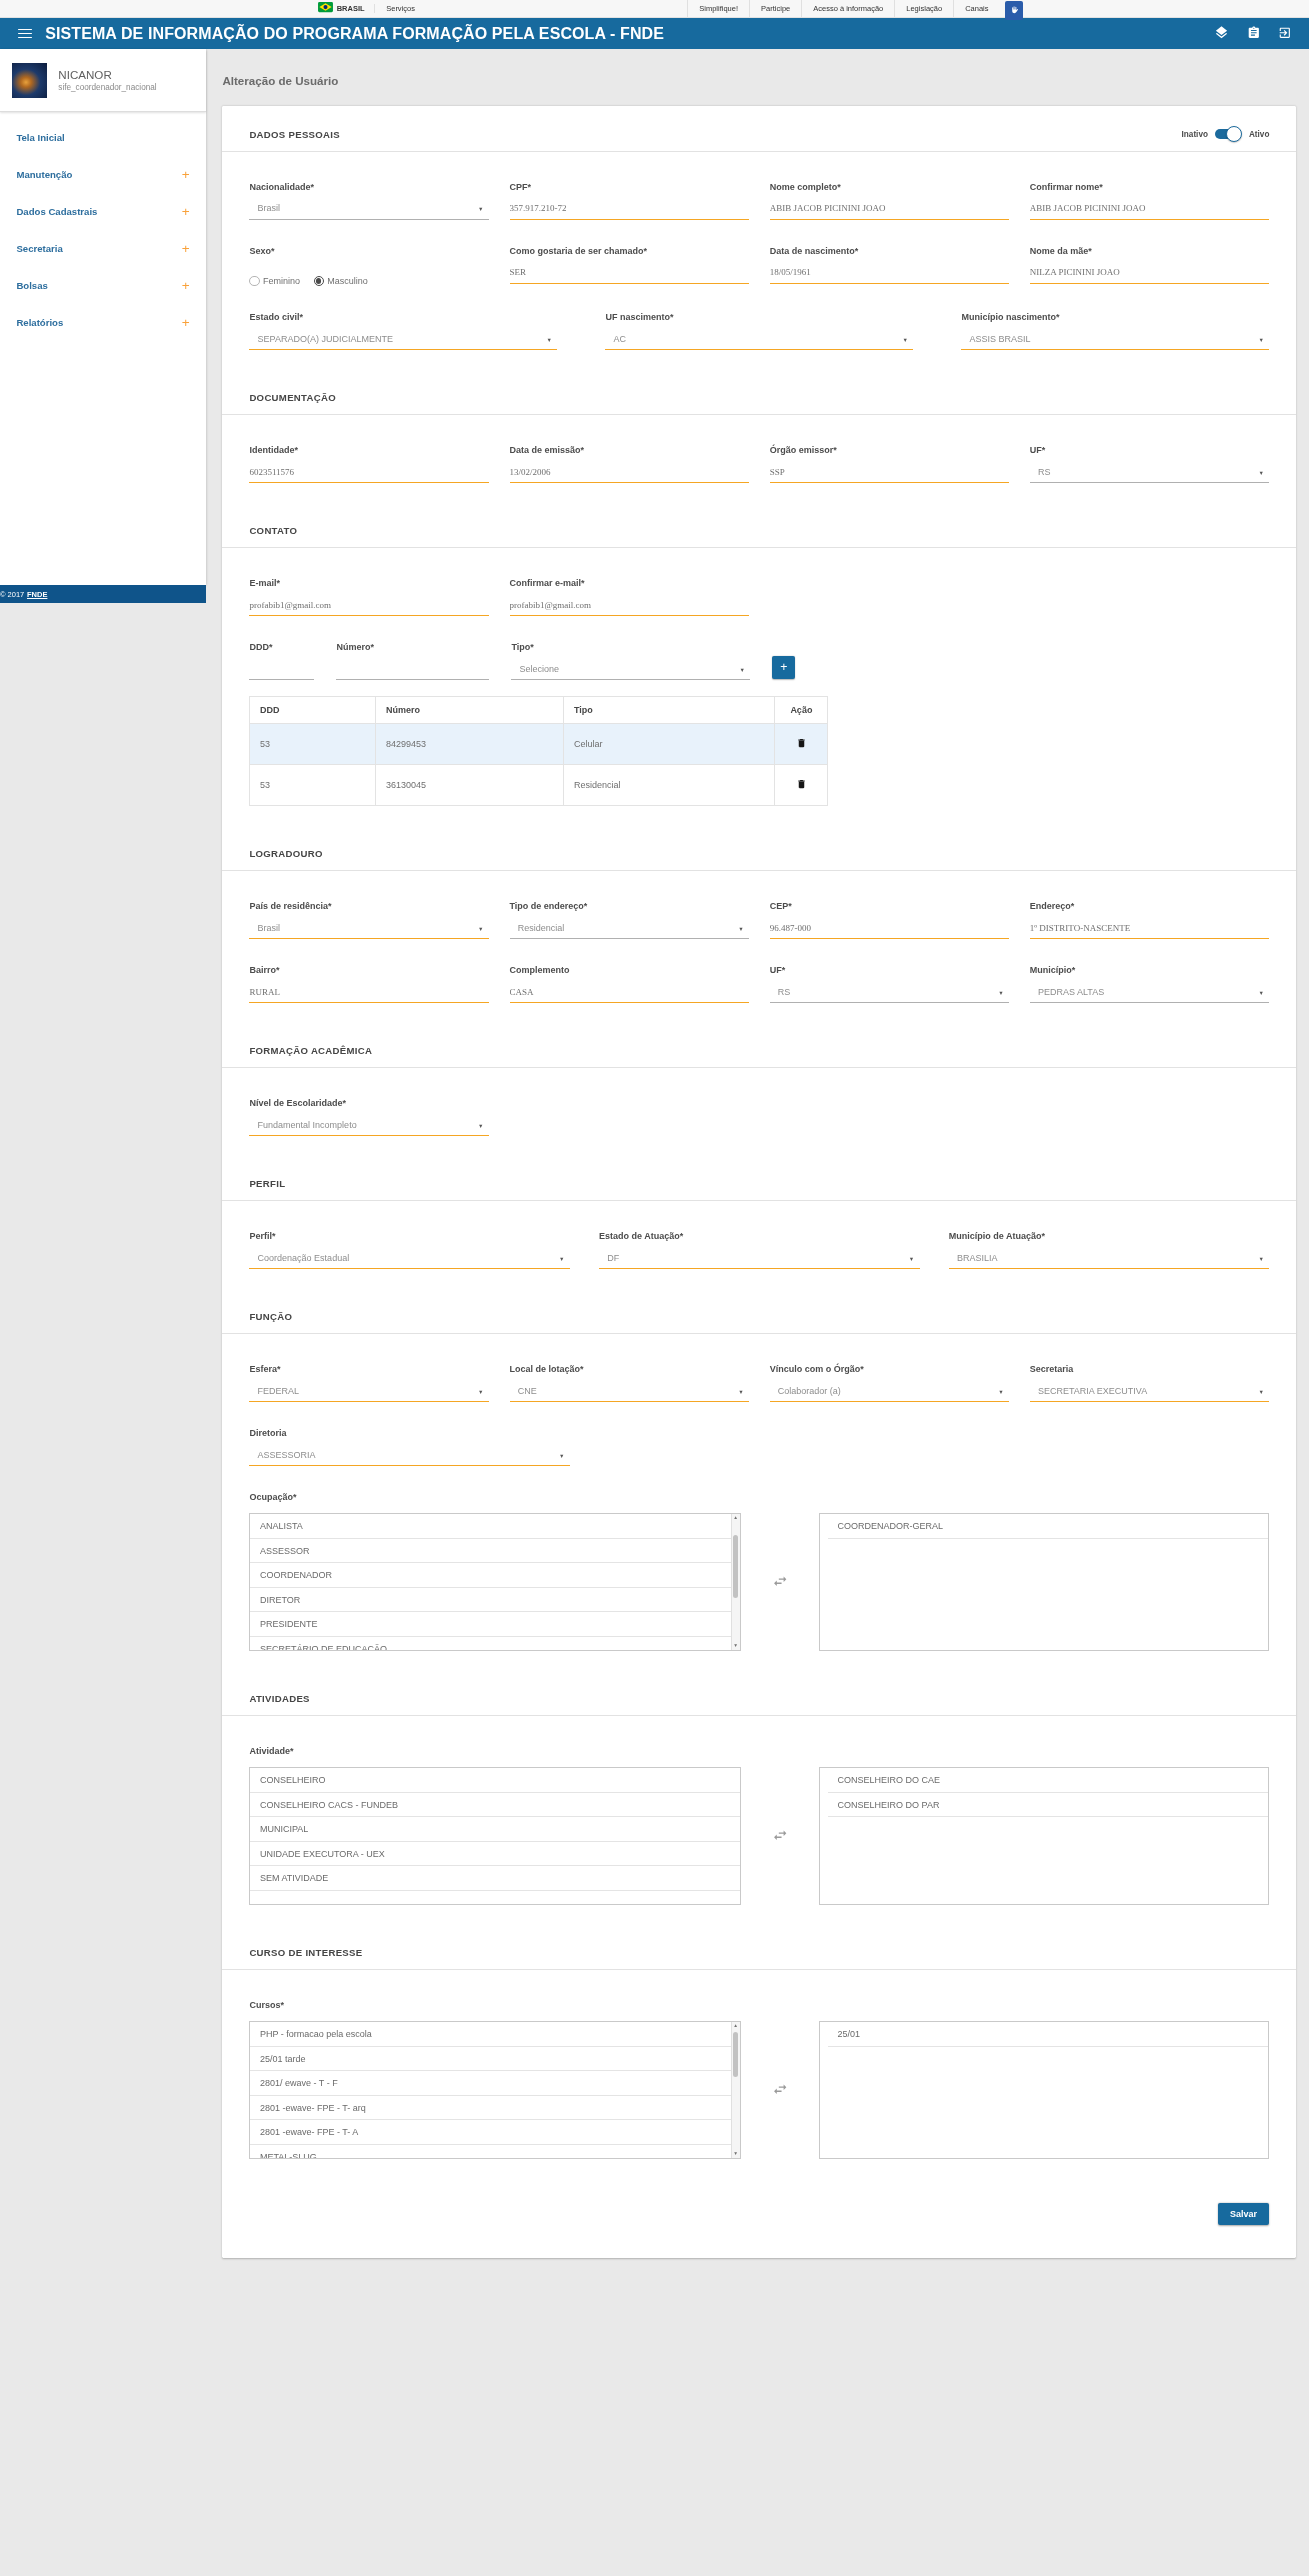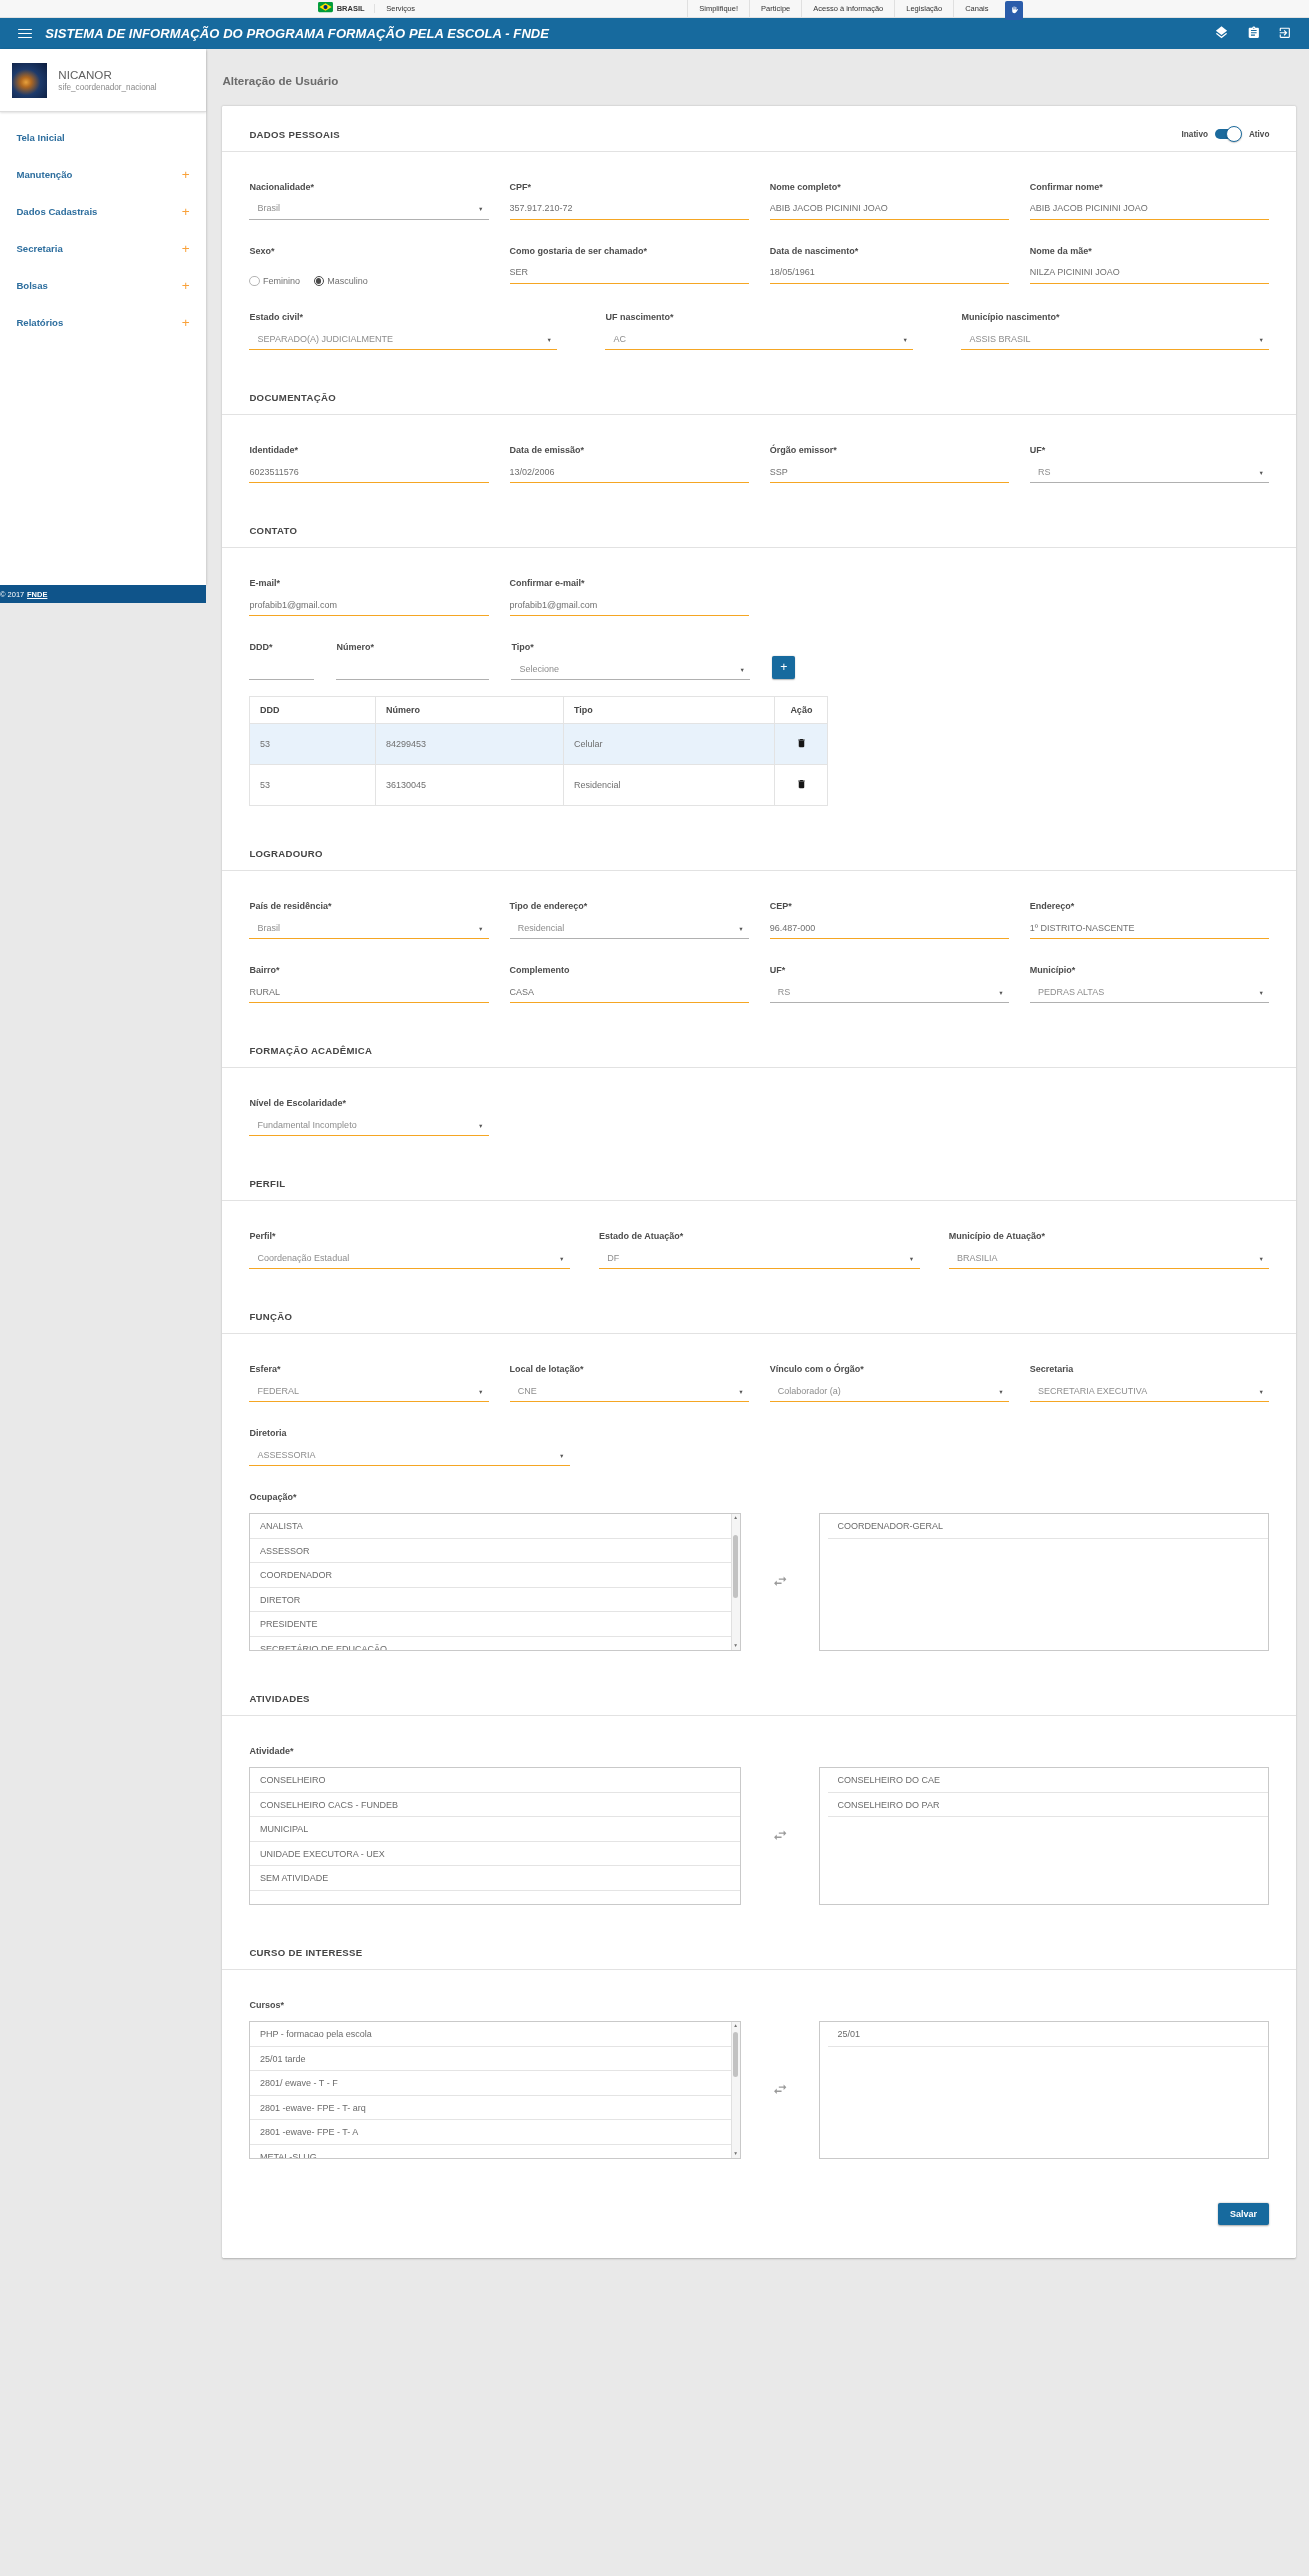--- a/index.html
+++ b/index.html
@@ -15,21 +15,21 @@
   .gov-left{display:flex;align-items:center;margin-left:308px;}
   .gov-brand{display:flex;align-items:center;gap:4.1px;font-weight:bold;padding:0 9.6px;}
   .gov-link{display:flex;align-items:center;padding:0 11px;border-left:0.7px solid #e0e0e0;cursor:pointer;}
   .gov-right{display:flex;align-items:stretch;margin-left:auto;margin-right:287px;}
   .gov-right .gov-link:last-of-type{border-right:0.7px solid #e0e0e0;}
   .vlibras{width:18px;height:19px;background:#2a5caa;border-radius:2px;margin-left:5.5px;margin-top:0.7px;display:flex;align-items:center;justify-content:center;z-index:5;}
   
   .appbar{height:31px;background:#176a9e;display:flex;align-items:center;padding:0 18px;position:relative;z-index:2;}
   .burger{width:13.6px;cursor:pointer;margin-right:13.6px;}
   .burger div{height:1.4px;background:#fff;margin:2.7px 0;border-radius:0.7px;}
-  .app-title{color:#fff;font-weight:bold;font-size:13px;letter-spacing:0.1px;font-style:italic;}
+  .app-title{color:#fff;font-weight:bold;font-size:16px;letter-spacing:0.1px;}
   .appbar-icons{margin-left:auto;display:flex;gap:18px;align-items:center;}
   .appbar-icons svg{cursor:pointer;}
   
   .sidebar{position:absolute;left:0;top:49px;width:206px;z-index:3;}
   .side-panel{background:#fff;box-shadow:0.7px 0.7px 2.7px rgba(0,0,0,.25);height:536px;display:flex;flex-direction:column;}
   .usercard{display:flex;align-items:center;padding:13.6px 12.3px;border-bottom:0.7px solid #ddd;box-shadow:0 1.4px 2px rgba(0,0,0,.12);}
   .avatar{width:35px;height:35px;margin-right:11px;background:radial-gradient(ellipse at 40% 55%, #e8a13c 0%, #b06820 18%, #1d3a6b 48%, #0c1c3c 100%);}
   .uname{font-size:11.6px;color:#5f5f5f;}
   .urole{font-size:8.2px;color:#8a8a8a;margin-top:2.7px;}
   .menu{padding-top:6.8px;}
@@ -48,21 +48,21 @@
   .sec-title{font-size:9.6px;font-weight:600;color:#454545;letter-spacing:0.3px;}
   .divider{border:none;border-top:0.7px solid #e2e2e2;margin:11px -27px 30px;}
   .g4{display:grid;grid-template-columns:repeat(4,1fr);column-gap:20.5px;margin-bottom:26px;}
   .g3{display:grid;grid-template-columns:repeat(3,1fr);column-gap:29px;margin-bottom:26px;}
   .gphone{display:grid;grid-template-columns:65px 153px 239px 27px;column-gap:22px;margin-bottom:16px;align-items:end;}
   .flabel{display:block;font-size:9px;font-weight:bold;color:#4c4c4c;margin-bottom:9.6px;}
   .ctl{position:relative;height:18.4px;border-bottom:1.4px solid #f5a623;}
   .ctl.gray{border-bottom:0.7px solid #b0b0b0;}
   .ctl .val{font-size:9px;color:#8d8d8d;line-height:15px;display:block;padding-left:8.2px;white-space:nowrap;overflow:hidden;}
   .ctl .caret{position:absolute;right:5.5px;top:4.8px;font-size:5.5px;color:#555;}
-  .ctl input{border:none;outline:none;width:100%;background:transparent;font-family:Liberation Sans, sans-serif;font-size:9px;color:#6f6f6f;padding:1.4px 0 4.1px;}
+  .ctl input{border:none;outline:none;width:100%;background:transparent;font-family:Liberation Serif, serif;font-size:9px;color:#6f6f6f;padding:1.4px 0 4.1px;}
   .select{cursor:pointer;}
   .radios{display:flex;margin-top:20.5px;}
   .radio{display:inline-flex;align-items:center;margin-right:13.6px;font-size:9px;color:#6f6f6f;cursor:pointer;}
   .rdot{width:10.2px;height:10.2px;border-radius:50%;border:1.4px solid #b5b5b5;margin-right:3.4px;position:relative;background:#fff;}
   .rdot.on{border-color:#4a4a4a;}
   .rdot.on::after{content:"";position:absolute;left:1.4px;top:1.4px;right:1.4px;bottom:1.4px;border-radius:50%;background:#4a4a4a;}
   
   .toggle-wrap{display:flex;align-items:center;font-size:8.2px;font-weight:bold;color:#4c4c4c;}
   .switch{position:relative;width:24.6px;height:10.2px;border-radius:5.5px;background:#1b6a9d;margin:0 9.6px 0 6.8px;cursor:pointer;}
   .knob{position:absolute;right:-2.7px;top:-3.4px;width:16.4px;height:16.4px;border-radius:50%;background:#fff;border:1.4px solid #1b6a9d;box-shadow:0 0.7px 1.4px rgba(0,0,0,.3);}

